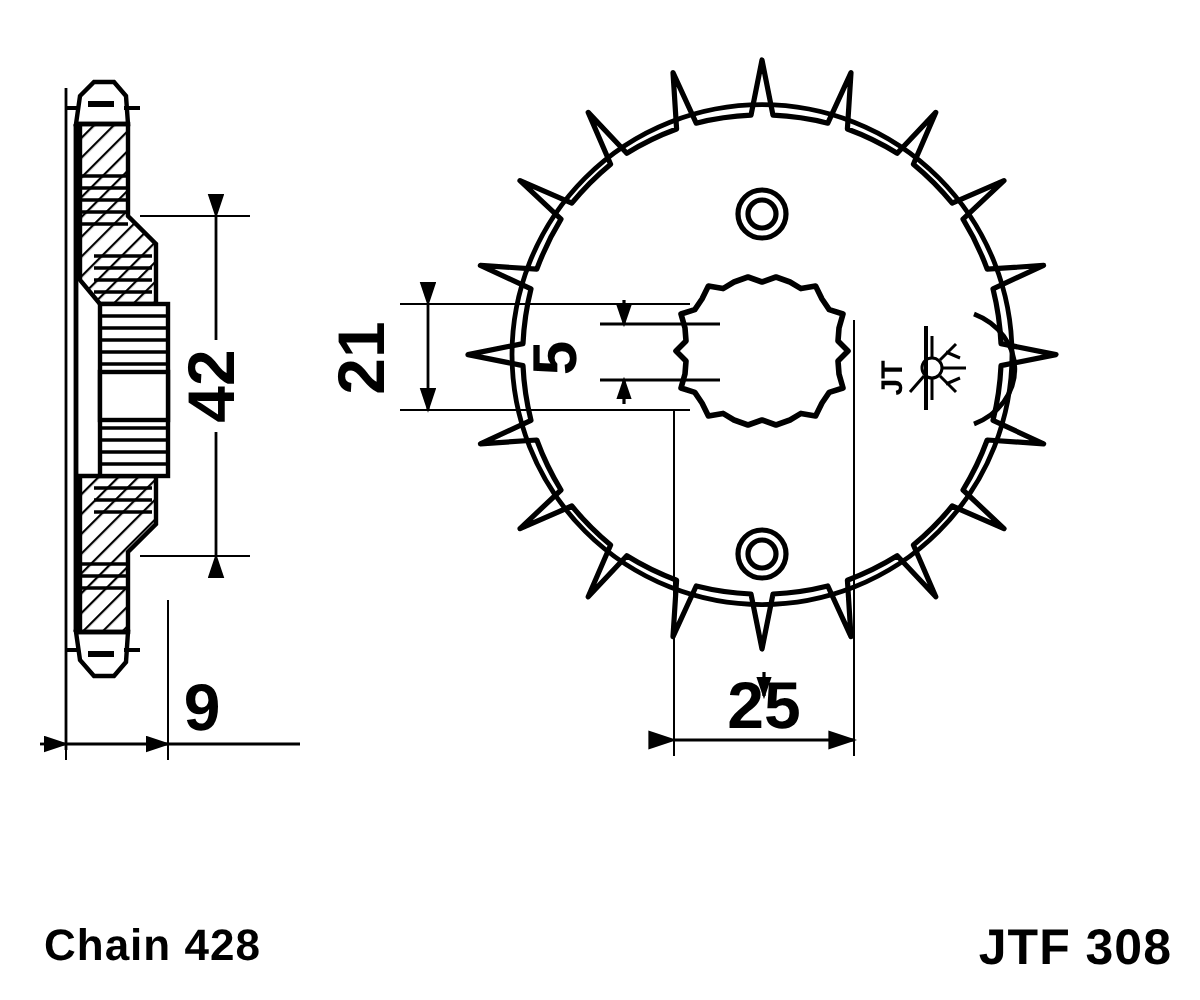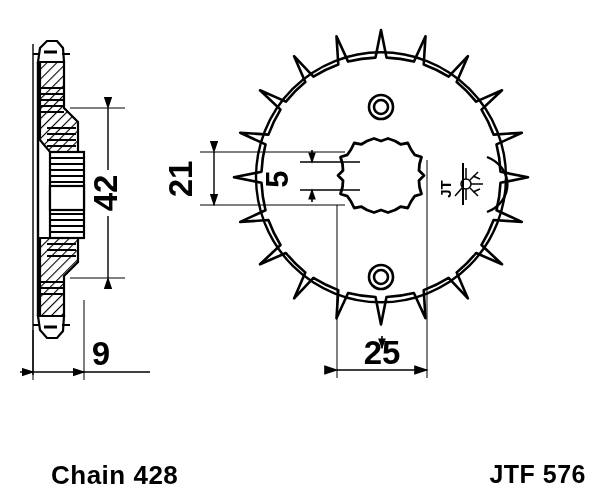--- a/index.html
+++ b/index.html
@@ -1,20 +1,20 @@
 <!DOCTYPE html>
 <html><head>
 <meta charset="utf-8">
 <style>
   html,body{margin:0;padding:0;background:#ffffff;}
   body{width:600px;height:500px;position:relative;overflow:hidden;
        font-family:"Liberation Sans",sans-serif;color:#000;}
   #sheet{position:absolute;inset:0;width:600px;height:500px;}
   .label{position:absolute;font-weight:bold;letter-spacing:.5px;}
-  #chain-label{left:22px;top:460px;font-size:26px;margin-left:29px;}
+  #chain-label{left:22px;top:460px;font-size:22px;}
   #part-label{right:14px;top:460px;font-size:25px;}
   svg{display:block;}
   text{font-family:"Liberation Sans",sans-serif;}
 </style>
 </head>
 <body>
 
 <div id="sheet">
 
   <svg width="600" height="500" viewBox="0 0 600 500">
@@ -236,15 +236,15 @@
         <line x1="427" y1="160" x2="427" y2="378" stroke="#000" stroke-width="1"></line>
         <line x1="337" y1="370" x2="427" y2="370" stroke="#000" stroke-width="1.6" marker-start="url(#ar)" marker-end="url(#ar)"></line>
         <line x1="382" y1="336" x2="382" y2="348" stroke="#000" stroke-width="1.6" marker-end="url(#arS)"></line>
         <text x="382" y="364" font-size="33" font-weight="bold" text-anchor="middle">25</text>
       </g>
     </g>
   </svg>
 
   <div class="label" id="chain-label">Chain 428</div>
 
-  <div class="label" id="part-label">JTF 576</div>
+  <div class="label" id="part-label">JTF 308</div>
 
 </div>
 
 </body></html>

